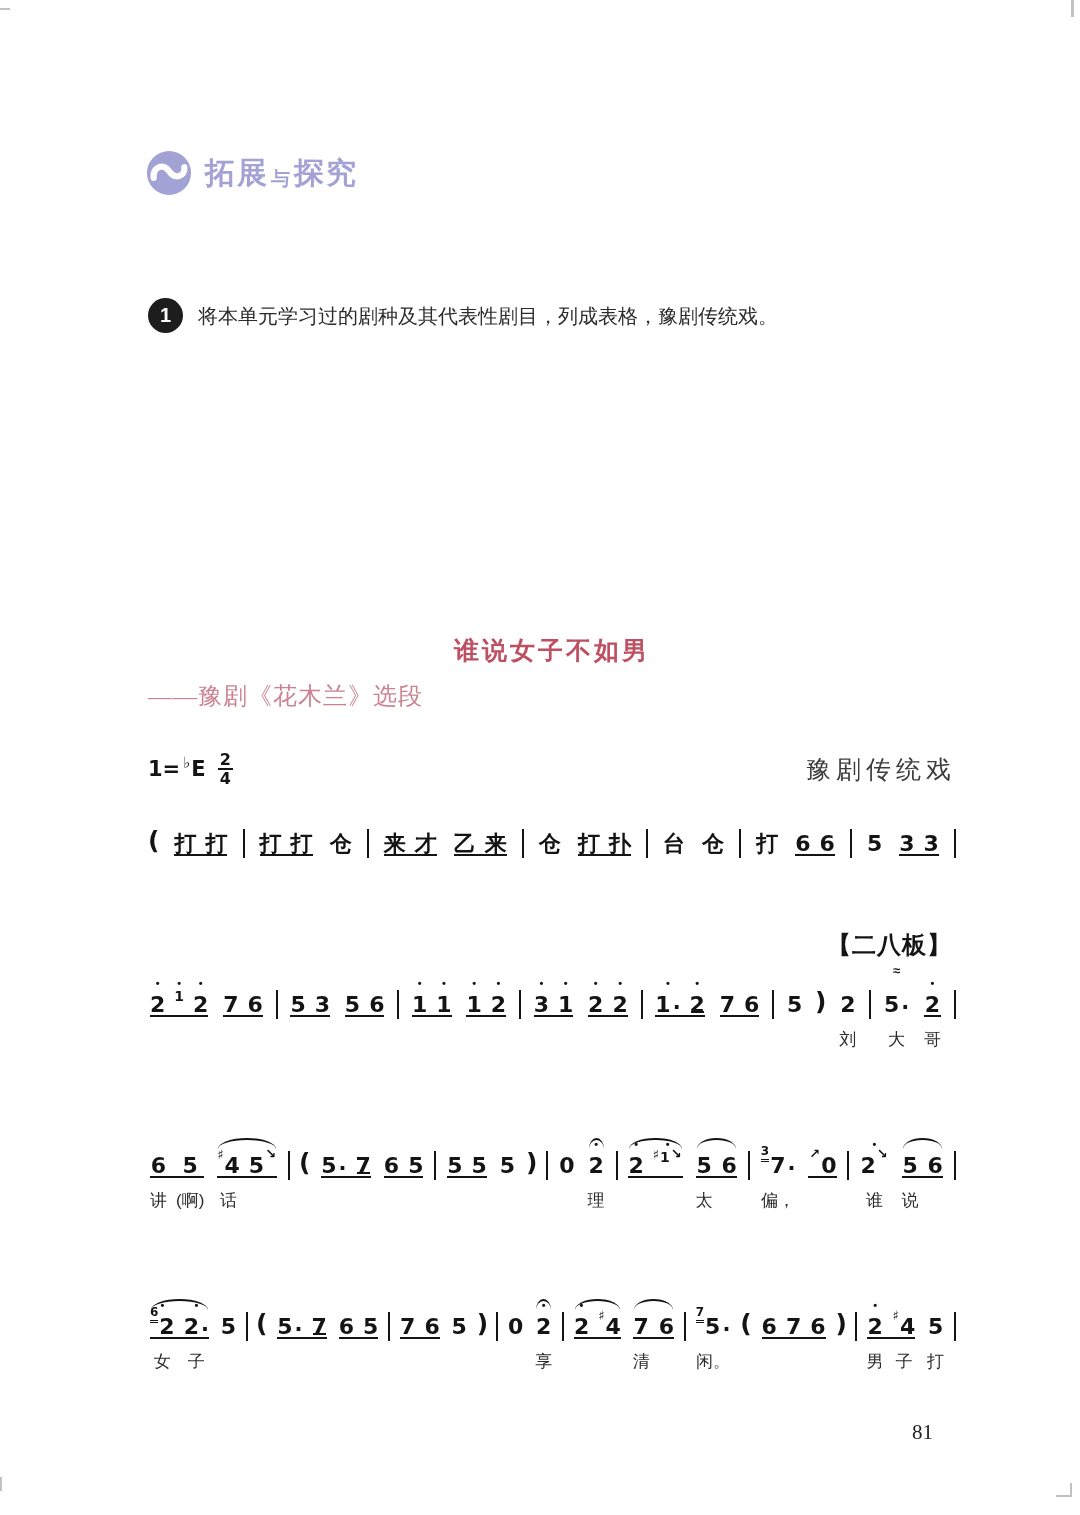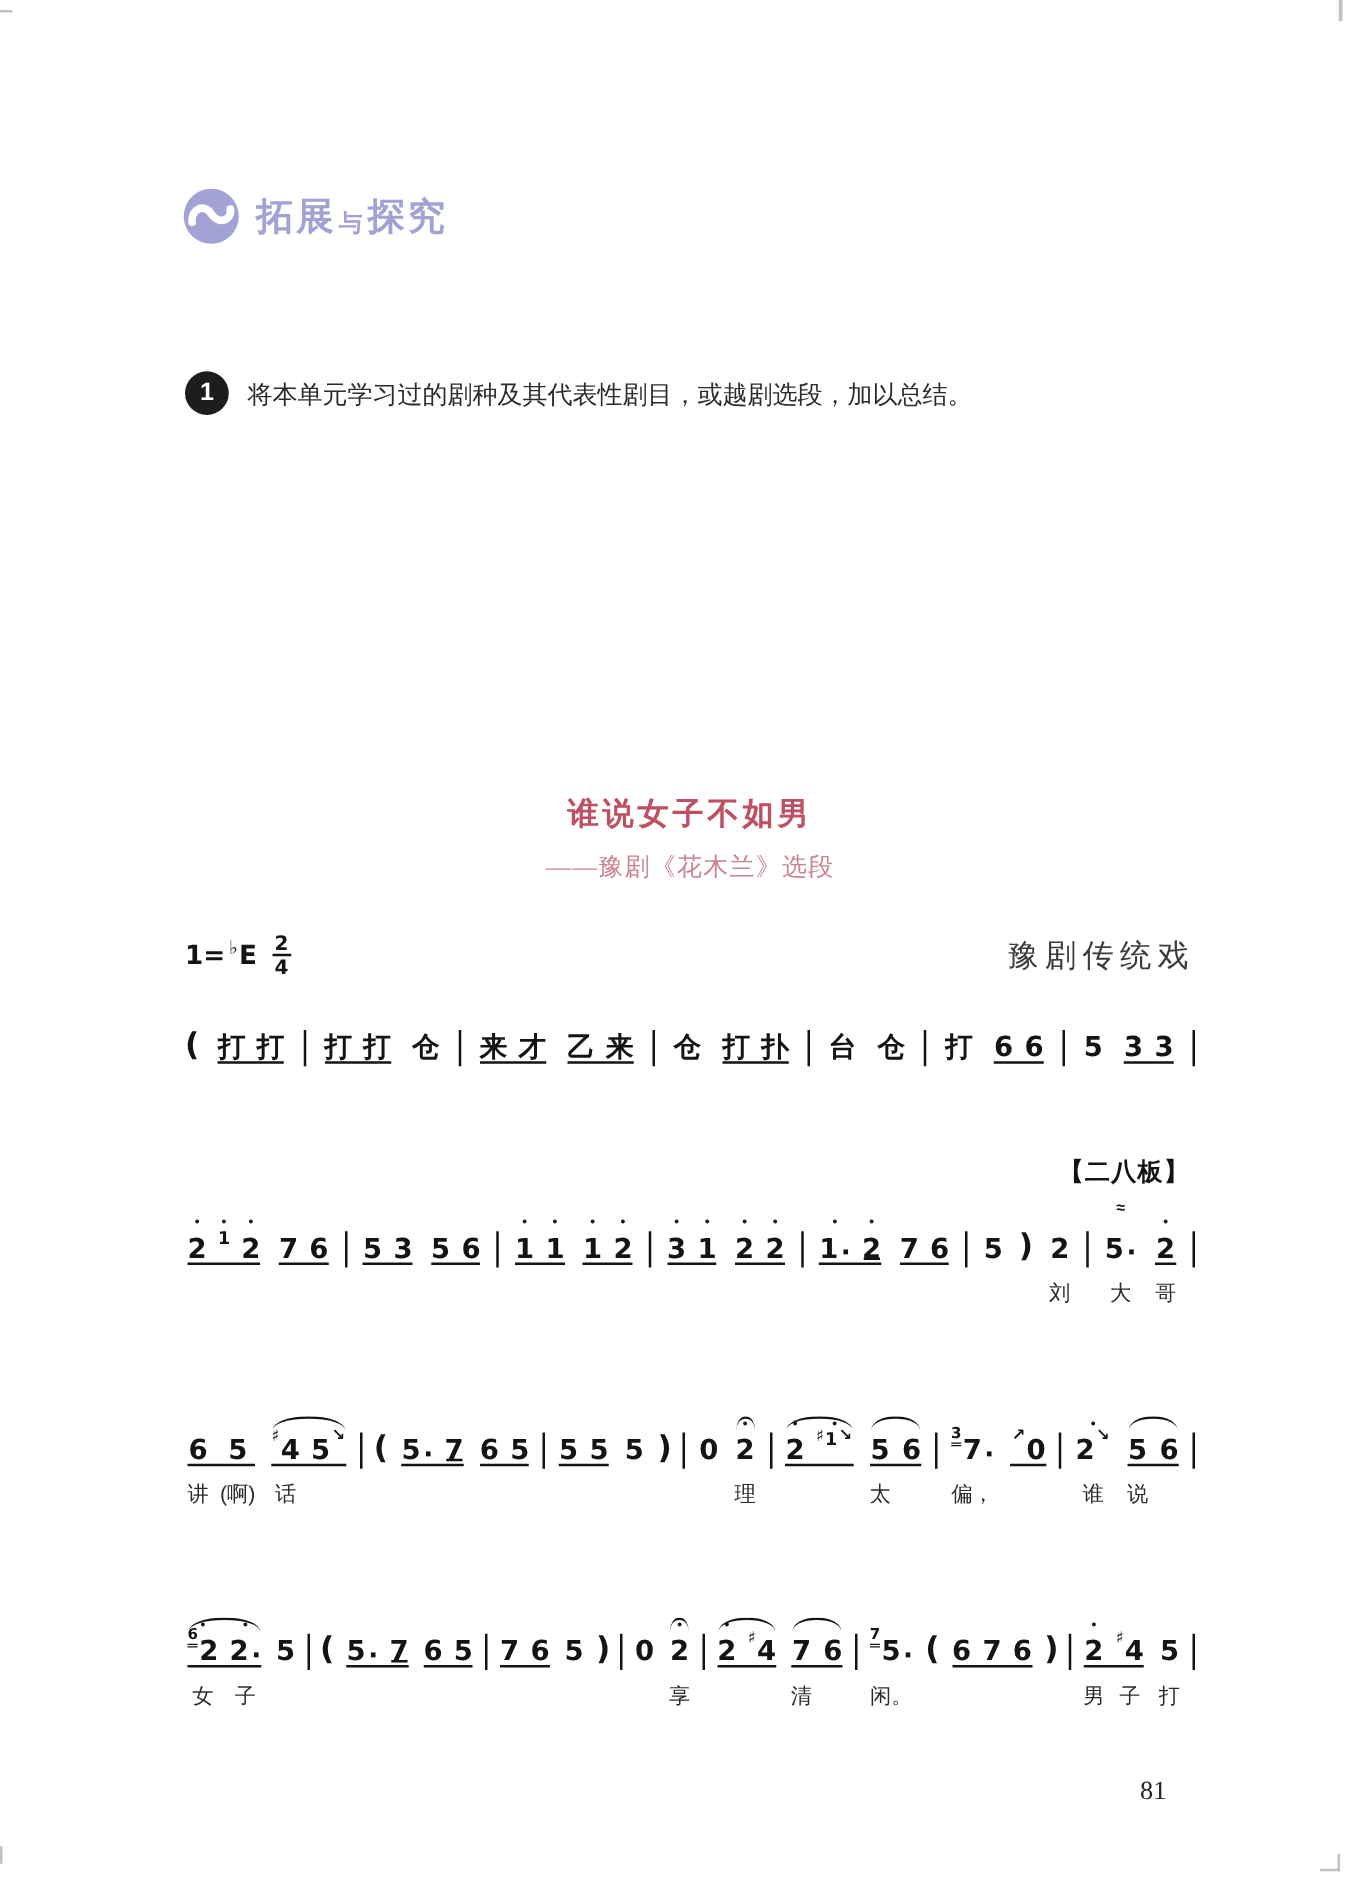--- a/index.html
+++ b/index.html
@@ -25,33 +25,33 @@
   .task2{top:468px;}
   .badge{display:inline-flex;align-items:center;justify-content:center;width:35px;height:35px;border-radius:50%;
          color:#ffffff;font-weight:bold;font-size:20px;margin-right:15px;vertical-align:middle;transform:translateY(-2px);}
   .badge.b1{background:#1d1d1d;}
   .badge.b2{background:#9d9dd4;}
 
   
   .score{position:absolute;left:148px;top:634px;width:808px;}
   .stitle{text-align:center;font-family:"Liberation Serif",serif;font-weight:bold;font-size:25px;
           color:#bf4f62;letter-spacing:3px;}
-  .ssub{text-align:center;font-family:"Liberation Serif",serif;font-size:20px;color:#cb8391;margin-top:13px;letter-spacing:1px;}
+  .ssub{text-align:left;font-family:"Liberation Serif",serif;font-size:24px;color:#cb8391;margin-top:13px;letter-spacing:1px;}
   .score-head{display:flex;justify-content:space-between;align-items:flex-end;margin-top:40px;}
   .keysig{font-family:"DejaVu Sans",sans-serif;font-weight:bold;font-size:21px;color:#141414;display:flex;align-items:center;}
   .keysig .flat{font-size:15px;transform:translateY(-6px);margin:0 1px 0 3px;}
   .ts{display:inline-flex;flex-direction:column;align-items:center;margin-left:12px;font-size:16px;line-height:15px;font-weight:bold;}
   .ts .tn{border-bottom:2px solid #141414;padding:0 2px 1px;}
   .ts .td{padding-top:1px;}
   .credit{font-family:"Liberation Serif",serif;font-size:25px;color:#3c3c3c;letter-spacing:5px;}
 
   
   .mline{display:flex;justify-content:space-between;align-items:flex-start;position:relative;margin-top:66px;}
   .mline.first{margin-top:18px;}
-  .ban{position:absolute;right:4px;top:-36px;font-weight:bold;font-size:20px;color:#141414;letter-spacing:1px;}
+  .ban{position:absolute;right:4px;top:-36px;font-weight:bold;font-size:24px;color:#141414;letter-spacing:1px;}
   .grp{position:relative;display:inline-flex;gap:9px;padding:0 2px;}
   .grp.u::after{content:'';position:absolute;left:2px;right:2px;top:50px;border-top:2px solid #141414;}
   .nu{position:relative;display:inline-flex;flex-direction:column;align-items:center;}
   .nu.u2::after{content:'';position:absolute;left:1px;right:1px;top:46px;border-top:2px solid #141414;}
   .orn{display:block;height:14px;font-size:13px;line-height:12px;font-weight:bold;color:#141414;text-align:center;}
   .hdot{display:block;height:11px;font-size:11px;line-height:8px;font-weight:bold;color:#141414;text-align:center;}
   .dr{display:inline-flex;align-items:flex-end;height:27px;font-family:"DejaVu Sans",sans-serif;color:#141414;}
   .dg{font-size:22px;line-height:25px;font-weight:bold;}
   .dg.sm{font-size:14px;line-height:16px;align-self:flex-start;transform:translateY(-2px);}
   .grace{font-size:12px;line-height:13px;font-weight:bold;align-self:flex-start;transform:translateY(-6px);
@@ -86,21 +86,21 @@
       </svg>
     </span>
     <span class="hdr-title">
       <span>拓展</span>
       <span class="mid">与</span>
       <span>探究</span>
     </span>
   </div>
 
   <div class="task task1">
-    <span class="badge b1">1</span><span>将本单元学习过的剧种及其代表性剧目，或越剧选段，加以总结。</span>
+    <span class="badge b1">1</span><span>将本单元学习过的剧种及其代表性剧目，列成表格，豫剧传统戏。</span>
   </div>
 
 
   <div class="score">
     <div class="stitle">谁说女子不如男</div>
     <div class="ssub">——豫剧《花木兰》选段</div>
 
     <div class="score-head">
       <span class="keysig">
         <span>1=</span>

